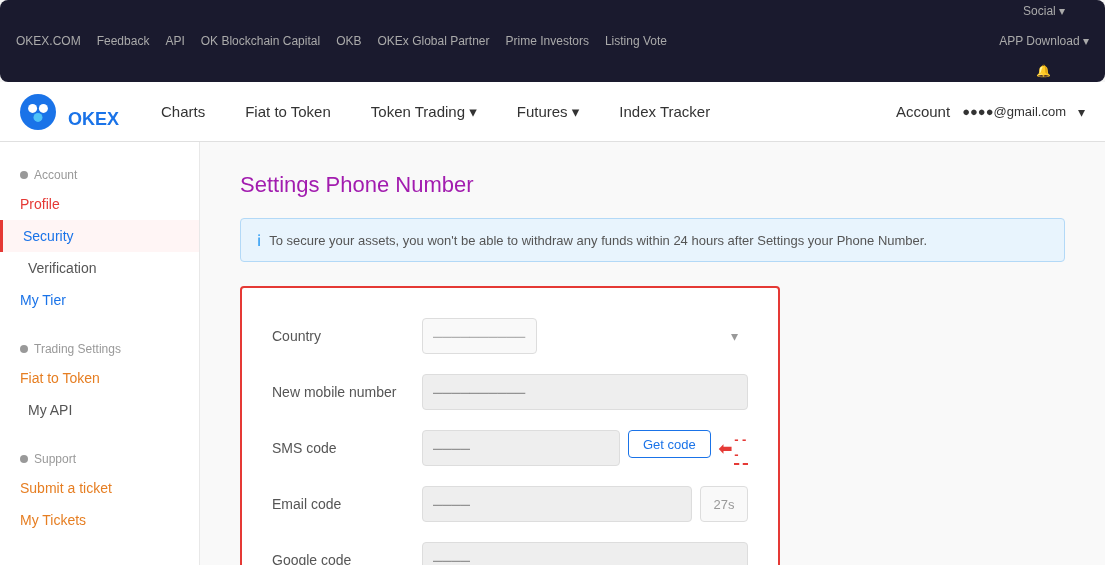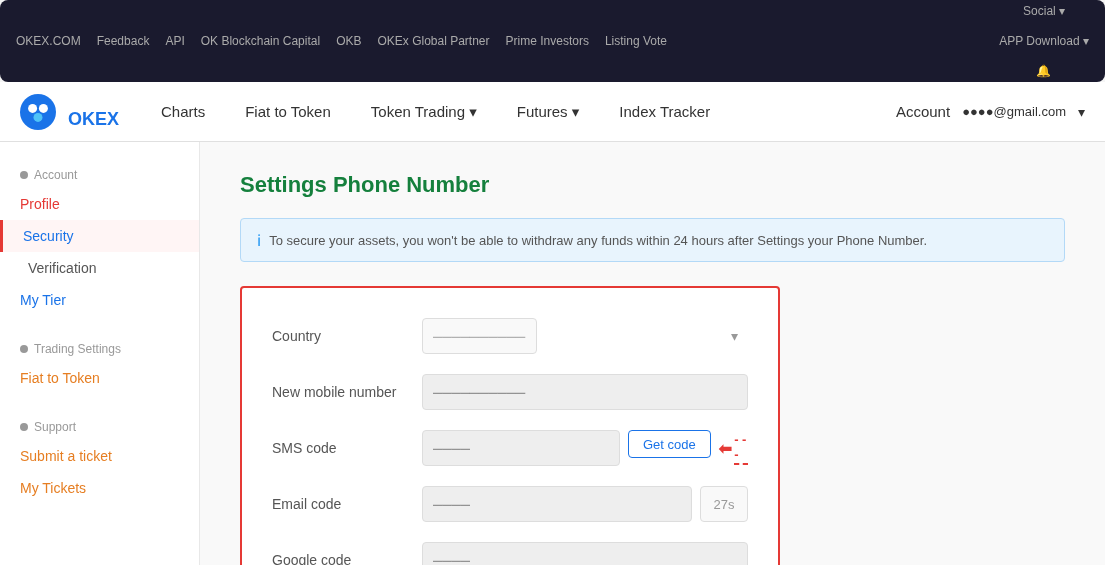--- a/index.html
+++ b/index.html
@@ -116,22 +116,22 @@
     .sidebar-item.indented { padding-left: 28px; color: #555; }
 
     
     .content {
       flex: 1;
       padding: 30px 40px;
       background: #f9f9f9;
     }
     .page-title {
       font-size: 22px;
-      font-weight: bold;
-      color: #15803d;
+      font-weight: normal;
+      color: #a21caf;
       margin-bottom: 20px;
     }
     .info-banner {
       background: #e8f4fd;
       border: 1px solid #b3d9f7;
       border-radius: 4px;
       padding: 10px 16px;
       font-size: 13px;
       color: #555;
       margin-bottom: 24px;
@@ -309,20 +309,21 @@
       <div class="sidebar-item indented">Verification</div>
       <div class="sidebar-item link-blue">My Tier</div>
     </div>
 
     <div class="sidebar-section">
       <div class="sidebar-section-title">
         <span class="dot"></span>
         <span>Trading Settings</span>
       </div>
       <div class="sidebar-item link-orange">Fiat to Token</div>
+      <div class="sidebar-item indented">My API</div>
     </div>
 
     <div class="sidebar-section">
       <div class="sidebar-section-title">
         <span class="dot"></span>
         <span>Support</span>
       </div>
       <div class="sidebar-item link-orange">Submit a ticket</div>
       <div class="sidebar-item link-orange">My Tickets</div>
     </div>

